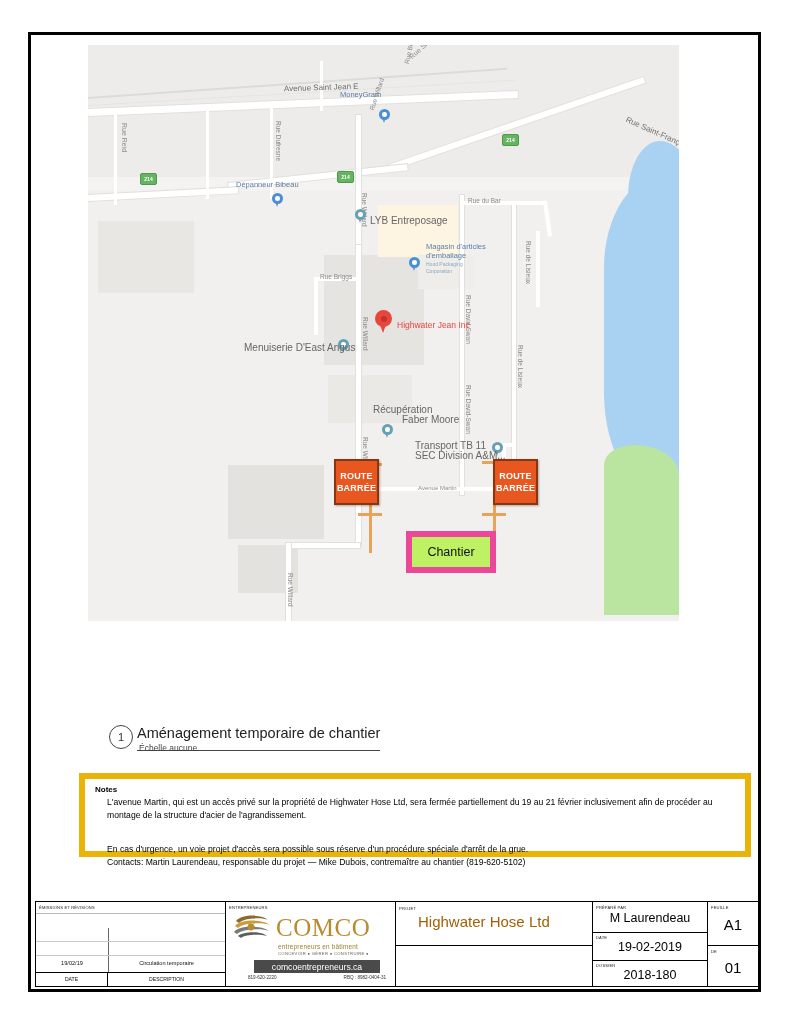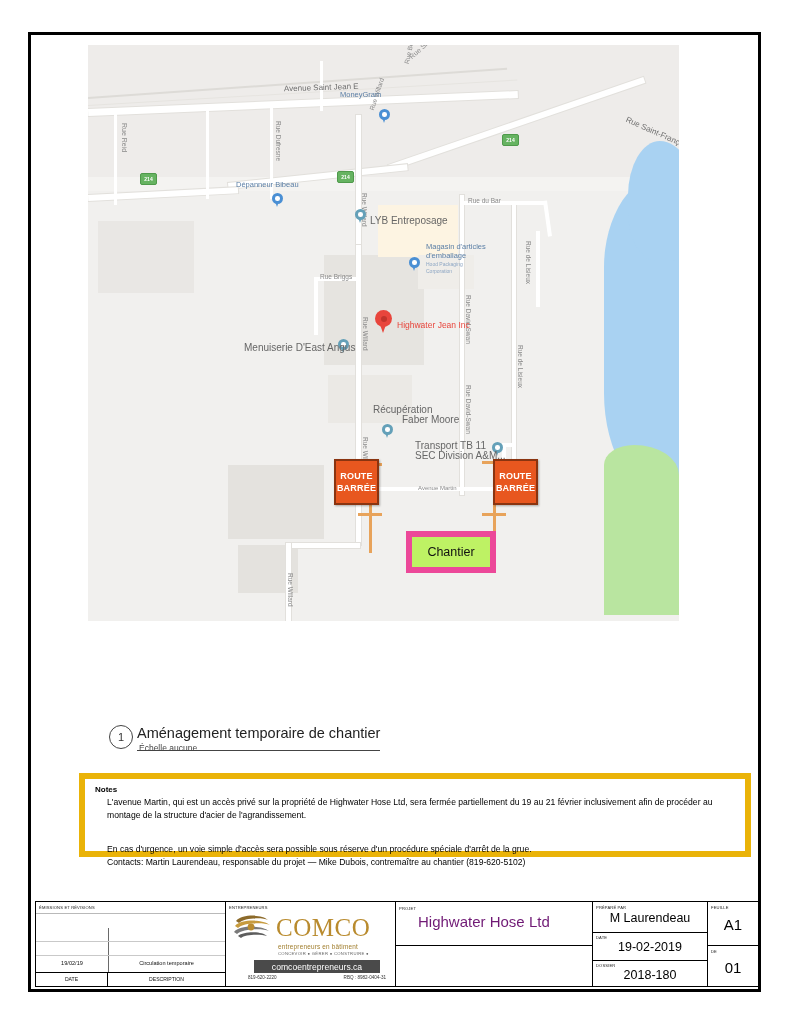--- a/index.html
+++ b/index.html
@@ -77,21 +77,21 @@
   .logo-word{font-family:"Liberation Serif",serif;font-size:25px;letter-spacing:.5px;color:#b98b2e;line-height:26px;margin-left:2px;}
   .logo-tag{font-size:6.4px;color:#a07d2c;letter-spacing:.2px;margin-left:46px;margin-top:-1px;}
   .logo-tag2{font-size:4.2px;color:#666;letter-spacing:.3px;margin-left:46px;margin-top:1px;}
   .logo-url{margin:4px 0 0 22px;background:#4a4a4a;color:#fff;font-size:8.6px;text-align:center;padding:1.5px 3px;width:126px;box-sizing:border-box;}
   .logo-bot{display:flex;justify-content:space-between;margin:2px 4px 0 16px;}
   .logo-bot span{font-size:4.6px;color:#333;}
 
   .proj{width:197px;display:flex;flex-direction:column;}
   .proj-top{height:43px;border-bottom:1.5px solid #000;position:relative;}
   .proj-bot{flex:1;position:relative;}
-  .big{position:absolute;font-size:15px;color:#701a75;white-space:nowrap;}
+  .big{position:absolute;font-size:15px;color:#a16207;white-space:nowrap;}
 
   .meta{width:115px;display:flex;flex-direction:column;}
   .meta-r{position:relative;border-bottom:1.5px solid #000;}
   .meta-r:last-child{border-bottom:none;}
   .meta-val{position:absolute;width:100%;text-align:center;font-size:12.5px;color:#000;}
 
   .sheet{flex:1;display:flex;flex-direction:column;}
   .sheet-r{position:relative;border-bottom:1.5px solid #000;}
   .sheet-r:last-child{border-bottom:none;}
   .sheet-val{position:absolute;width:100%;text-align:center;font-size:15px;color:#000;}
@@ -271,21 +271,21 @@
       <div class="dwg-num">1</div>
       <div class="dwg-main">Aménagement temporaire de chantier</div>
       <div class="dwg-scale">Échelle aucune</div>
     </div>
 
     <div class="notes">
       <div class="notes-h">Notes</div>
       <p>L'avenue Martin, qui est un accès privé sur la propriété de Highwater Hose Ltd, sera fermée partiellement du 19 au 21 février inclusivement afin de procéder au montage de la structure d'acier de l'agrandissement.</p>
       <div class="gap"></div>
       <div class="gap"></div>
-      <p>En cas d'urgence, un voie simple d'accès sera possible sous réserve d'un procédure spéciale d'arrêt de la grue.</p>
+      <p>En cas d'urgence, un voie projet d'accès sera possible sous réserve d'un procédure spéciale d'arrêt de la grue.</p>
       <p>Contacts:  Martin Laurendeau, responsable du projet  —  Mike Dubois, contremaître au chantier (819-620-5102)</p>
     </div>
 
     <div class="tb">
 
       <div class="tb-cell rev">
         <div class="rev-head">
           <div class="mini" style="left:3px;top:3px;">ÉMISSIONS ET RÉVISIONS</div>
         </div>
         <div class="rev-body">

